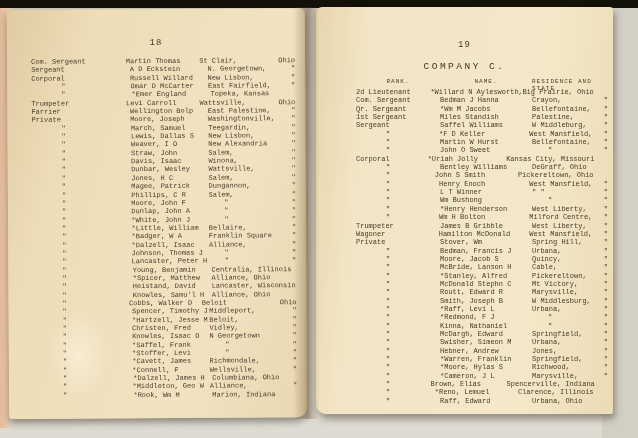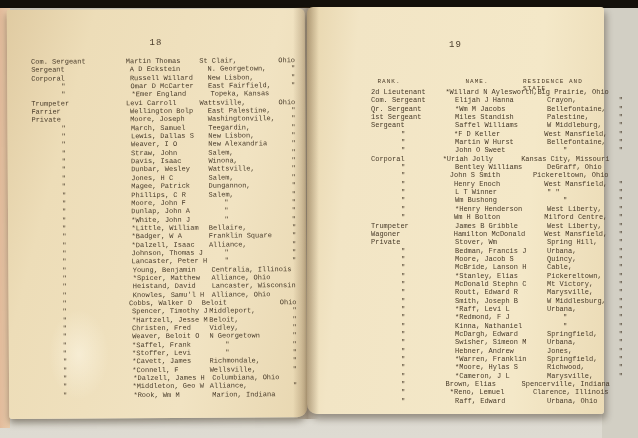--- a/index.html
+++ b/index.html
@@ -14,21 +14,21 @@
 
   .page { position:absolute; color:#46392a; }
   .page-left {
     left:8px; top:9px; width:298px; height:409px;
     background:linear-gradient(105deg,#e0cba2 0%, #edddb8 22%, #f1e3c2 68%, #e8d7b1 100%);
     border-radius:2px 6px 10px 3px;
     box-shadow:0 4px 7px rgba(40,28,12,.45);
     transform:rotate(-0.35deg);
   }
   .page-right {
-    left:307px; top:7px; width:297px; height:407px;
+    left:316px; top:7px; width:297px; height:407px;
     background:linear-gradient(95deg,#e7d5ad 0%, #f2e5c5 16%, #f4e8c8 72%, #ebdbb6 100%);
     border-radius:6px 3px 3px 10px;
     box-shadow:2px 5px 7px rgba(40,28,12,.4);
   }
   .gutter {
     position:absolute; left:293px; top:7px; width:26px; height:412px; pointer-events:none;
     background:linear-gradient(90deg, rgba(110,80,40,0) 0%, rgba(105,75,40,.28) 42%, rgba(85,58,28,.38) 55%, rgba(110,80,40,0) 100%);
   }
 
   .pagenum { position:absolute; width:100%; text-align:center; font-size:9px; letter-spacing:1px; color:#4a3c2a; }
@@ -39,21 +39,21 @@
   .colhead {
     position:absolute; top:71px; left:40px; width:252px; display:flex;
     font-size:6px; letter-spacing:1px; color:#4a3b28;
   }
   .colhead .h-rank  { width:84px; text-align:center; }
   .colhead .h-name  { width:92px; text-align:center; }
   .colhead .h-res   { flex:1; text-align:left; }
 
   .rows { position:absolute; }
   .rows-left  { left:24px; top:48px; width:264px; }
-  .rows-right { left:40px; top:81px; width:252px;margin-left:24px; }
+  .rows-right { left:40px; top:81px; width:252px; }
 
   .row { display:flex; height:8.35px; line-height:8.4px; font-size:7px; color:#473a29; white-space:nowrap; }
   .rows-left  .row .c-rank { width:78px; }
   .rows-left  .row .c-name { width:80px;margin-left:23px; }
   .rows-left  .row .c-res  { width:86px; }
   .rows-left  .row .c-state{ flex:1; text-align:right; }
   .rows-right .row .c-rank { width:84px; }
   .rows-right .row .c-name { width:92px; }
   .rows-right .row .c-res  { flex:1; }
   .rows-right .row .c-state{ width:16px; text-align:right; }
@@ -268,21 +268,21 @@
           <span class="c-state">"</span>
         </div>
         <div class="row">
           <span class="c-rank ditto">"</span>
           <span class="c-name">Christen, Fred</span>
           <span class="c-res">Vidley,</span>
           <span class="c-state">"</span>
         </div>
         <div class="row">
           <span class="c-rank ditto">"</span>
-          <span class="c-name">Weaver, Beloit O</span>
+          <span class="c-name">Knowles, Isaac O</span>
           <span class="c-res">N Georgetown</span>
           <span class="c-state">"</span>
         </div>
         <div class="row">
           <span class="c-rank ditto">"</span>
           <span class="c-name">*Saffel, Frank</span>
           <span class="c-res ditto">"</span>
           <span class="c-state">"</span>
         </div>
         <div class="row">
@@ -320,35 +320,36 @@
           <span class="c-name">*Rook, Wm M</span>
           <span class="c-res">Marion, Indiana</span>
           <span class="c-state"></span>
         </div>
       </div>
   </div>
 
   <div class="page page-right">
 
     <div class="pagenum">19</div>
+    <div class="company-title">COMPANY  C.</div>
     <div class="colhead">
       <span class="h-rank">RANK.</span>
       <span class="h-name">NAME.</span>
       <span class="h-res">RESIDENCE  AND  STATE</span>
     </div>
     <div class="rows rows-right">
         <div class="row">
           <span class="c-rank">2d Lieutenant</span>
           <span class="c-name">*Willard N Aylesworth,</span>
           <span class="c-res">Big Prairie, Ohio</span>
           <span class="c-state"></span>
         </div>
         <div class="row">
           <span class="c-rank">Com. Sergeant</span>
-          <span class="c-name">Elijah J Hanna</span>
+          <span class="c-name">Bedman J Hanna</span>
           <span class="c-res">Crayon,</span>
           <span class="c-state">"</span>
         </div>
         <div class="row">
           <span class="c-rank">Qr. Sergeant</span>
           <span class="c-name">*Wm M Jacobs</span>
           <span class="c-res">Bellefontaine,</span>
           <span class="c-state">"</span>
         </div>
         <div class="row">
@@ -460,21 +461,21 @@
           <span class="c-state">"</span>
         </div>
         <div class="row">
           <span class="c-rank ditto">"</span>
           <span class="c-name">McBride, Lanson H</span>
           <span class="c-res">Cable,</span>
           <span class="c-state">"</span>
         </div>
         <div class="row">
           <span class="c-rank ditto">"</span>
-          <span class="c-name">*Stanley, Elias</span>
+          <span class="c-name">*Stanley, Alfred</span>
           <span class="c-res">Pickereltown,</span>
           <span class="c-state">"</span>
         </div>
         <div class="row">
           <span class="c-rank ditto">"</span>
           <span class="c-name">McDonald Stephn C</span>
           <span class="c-res">Mt Victory,</span>
           <span class="c-state">"</span>
         </div>
         <div class="row">

